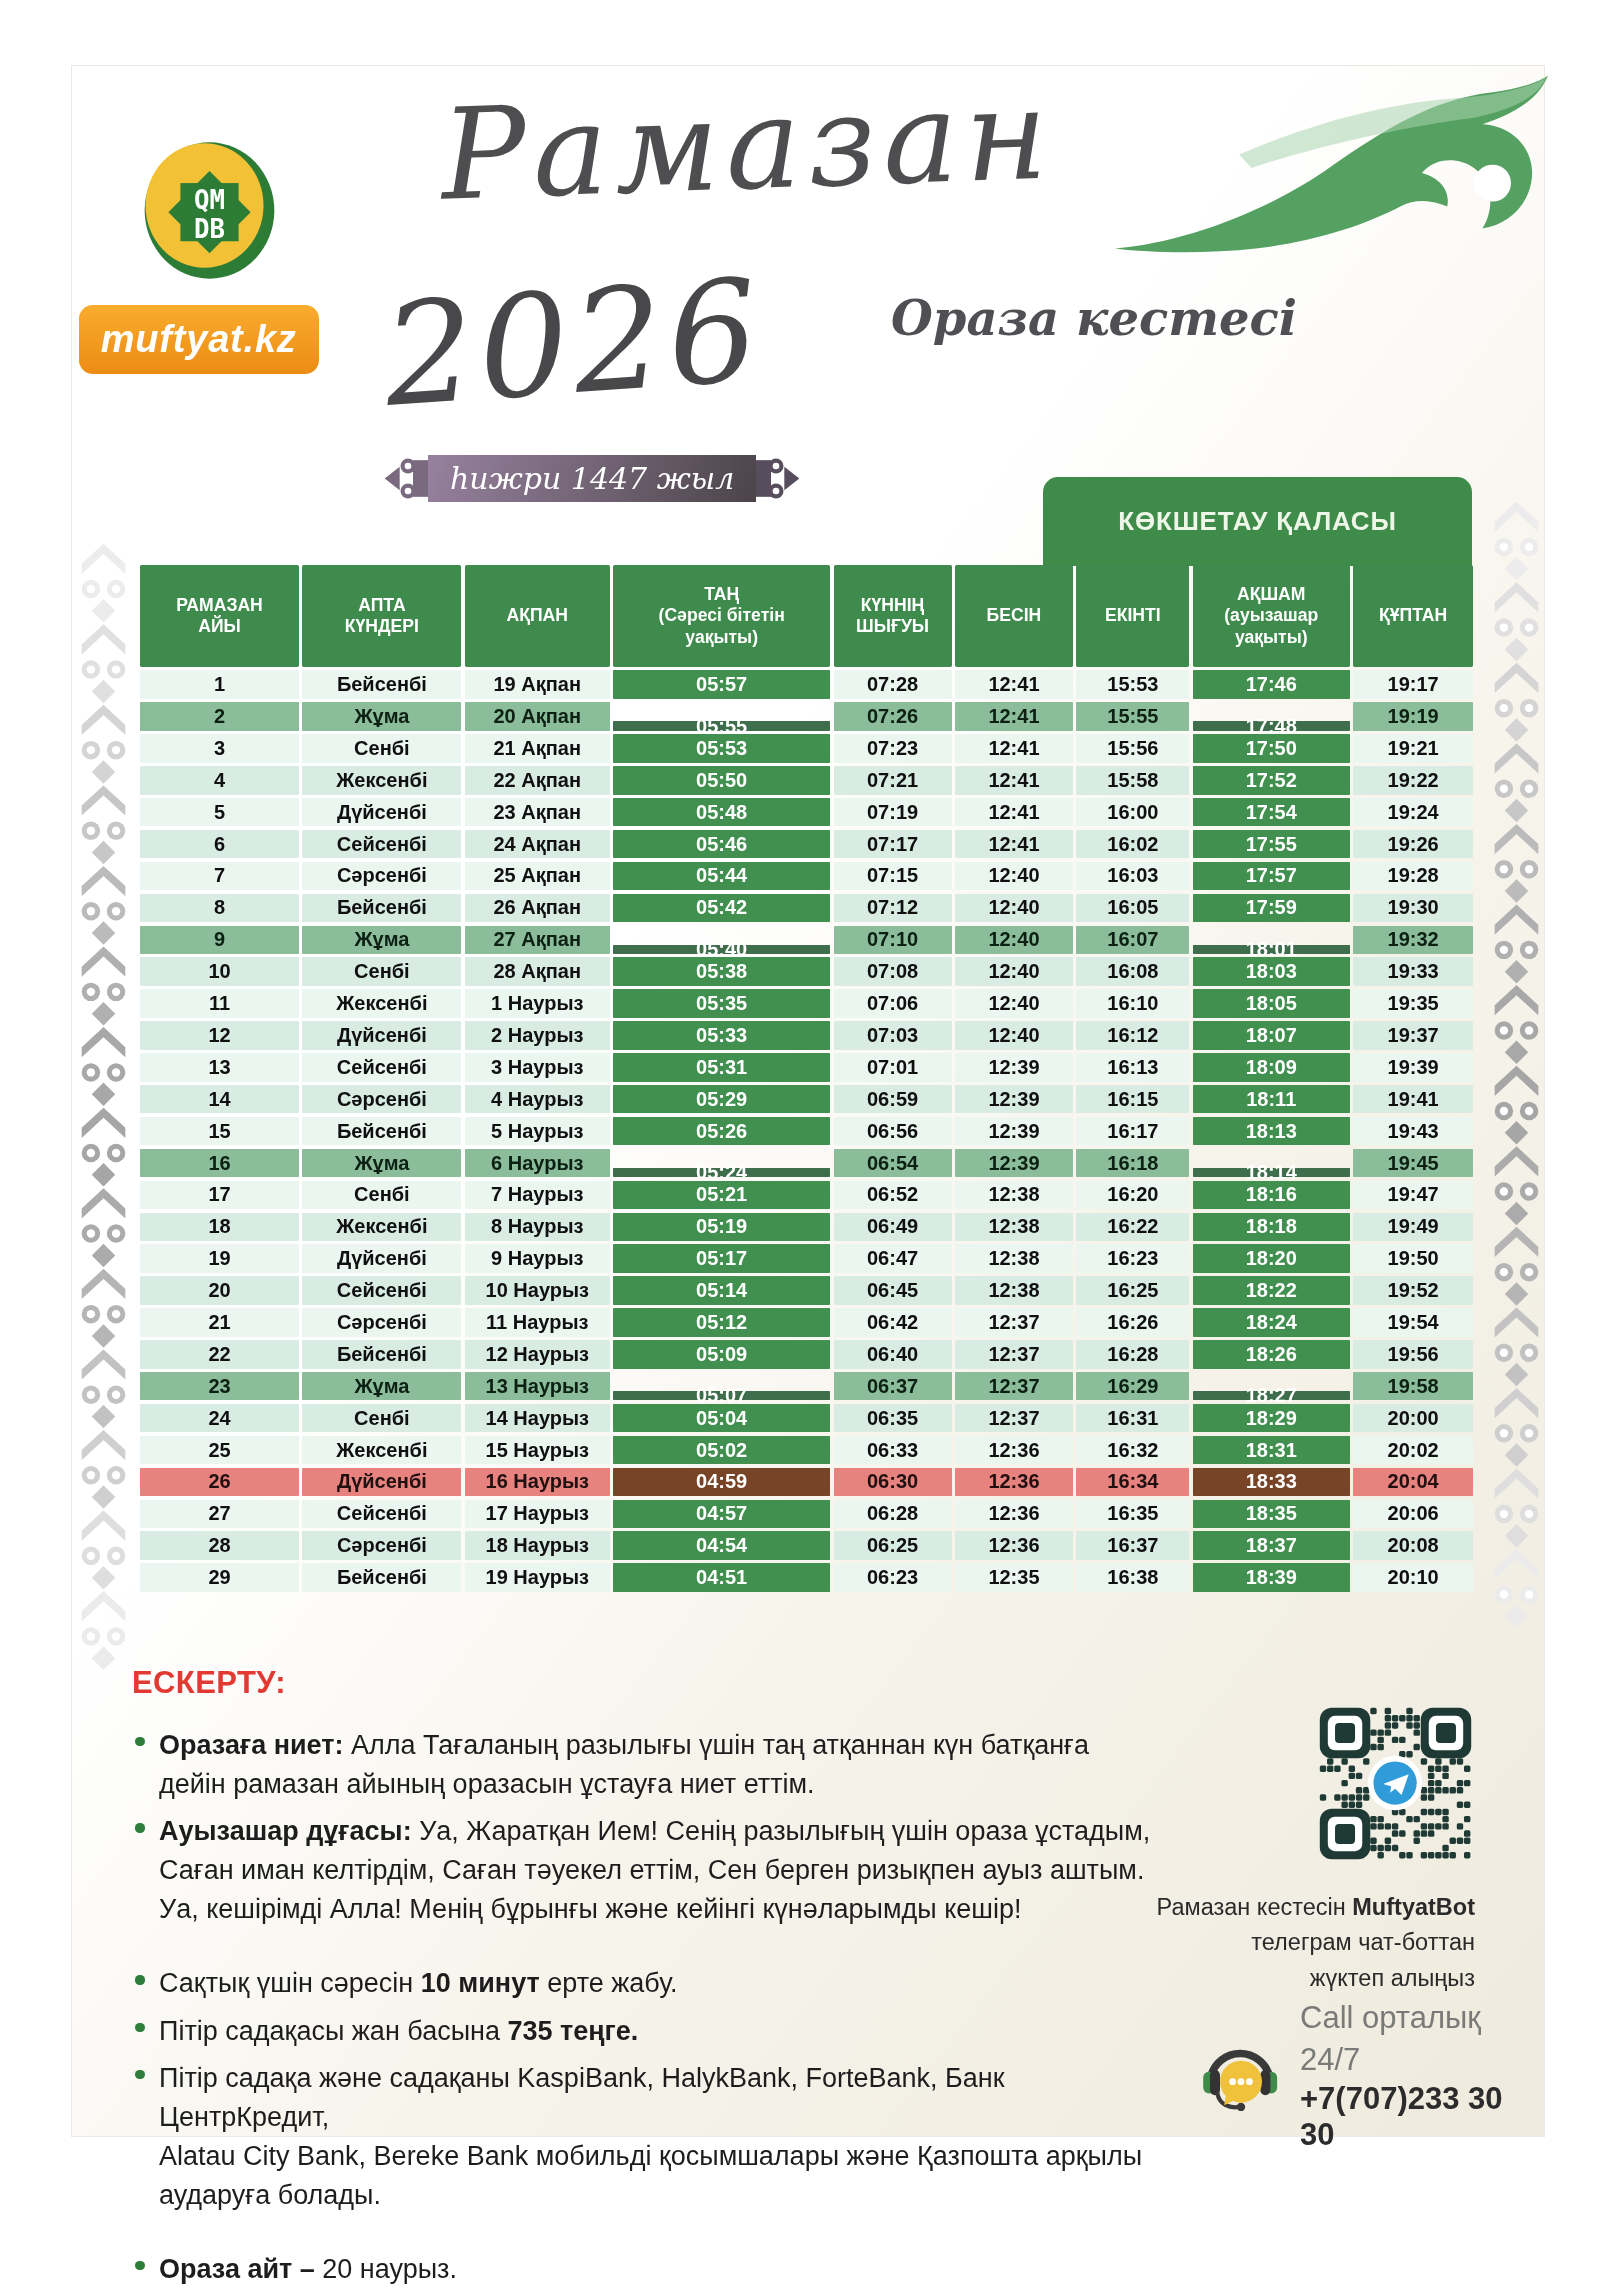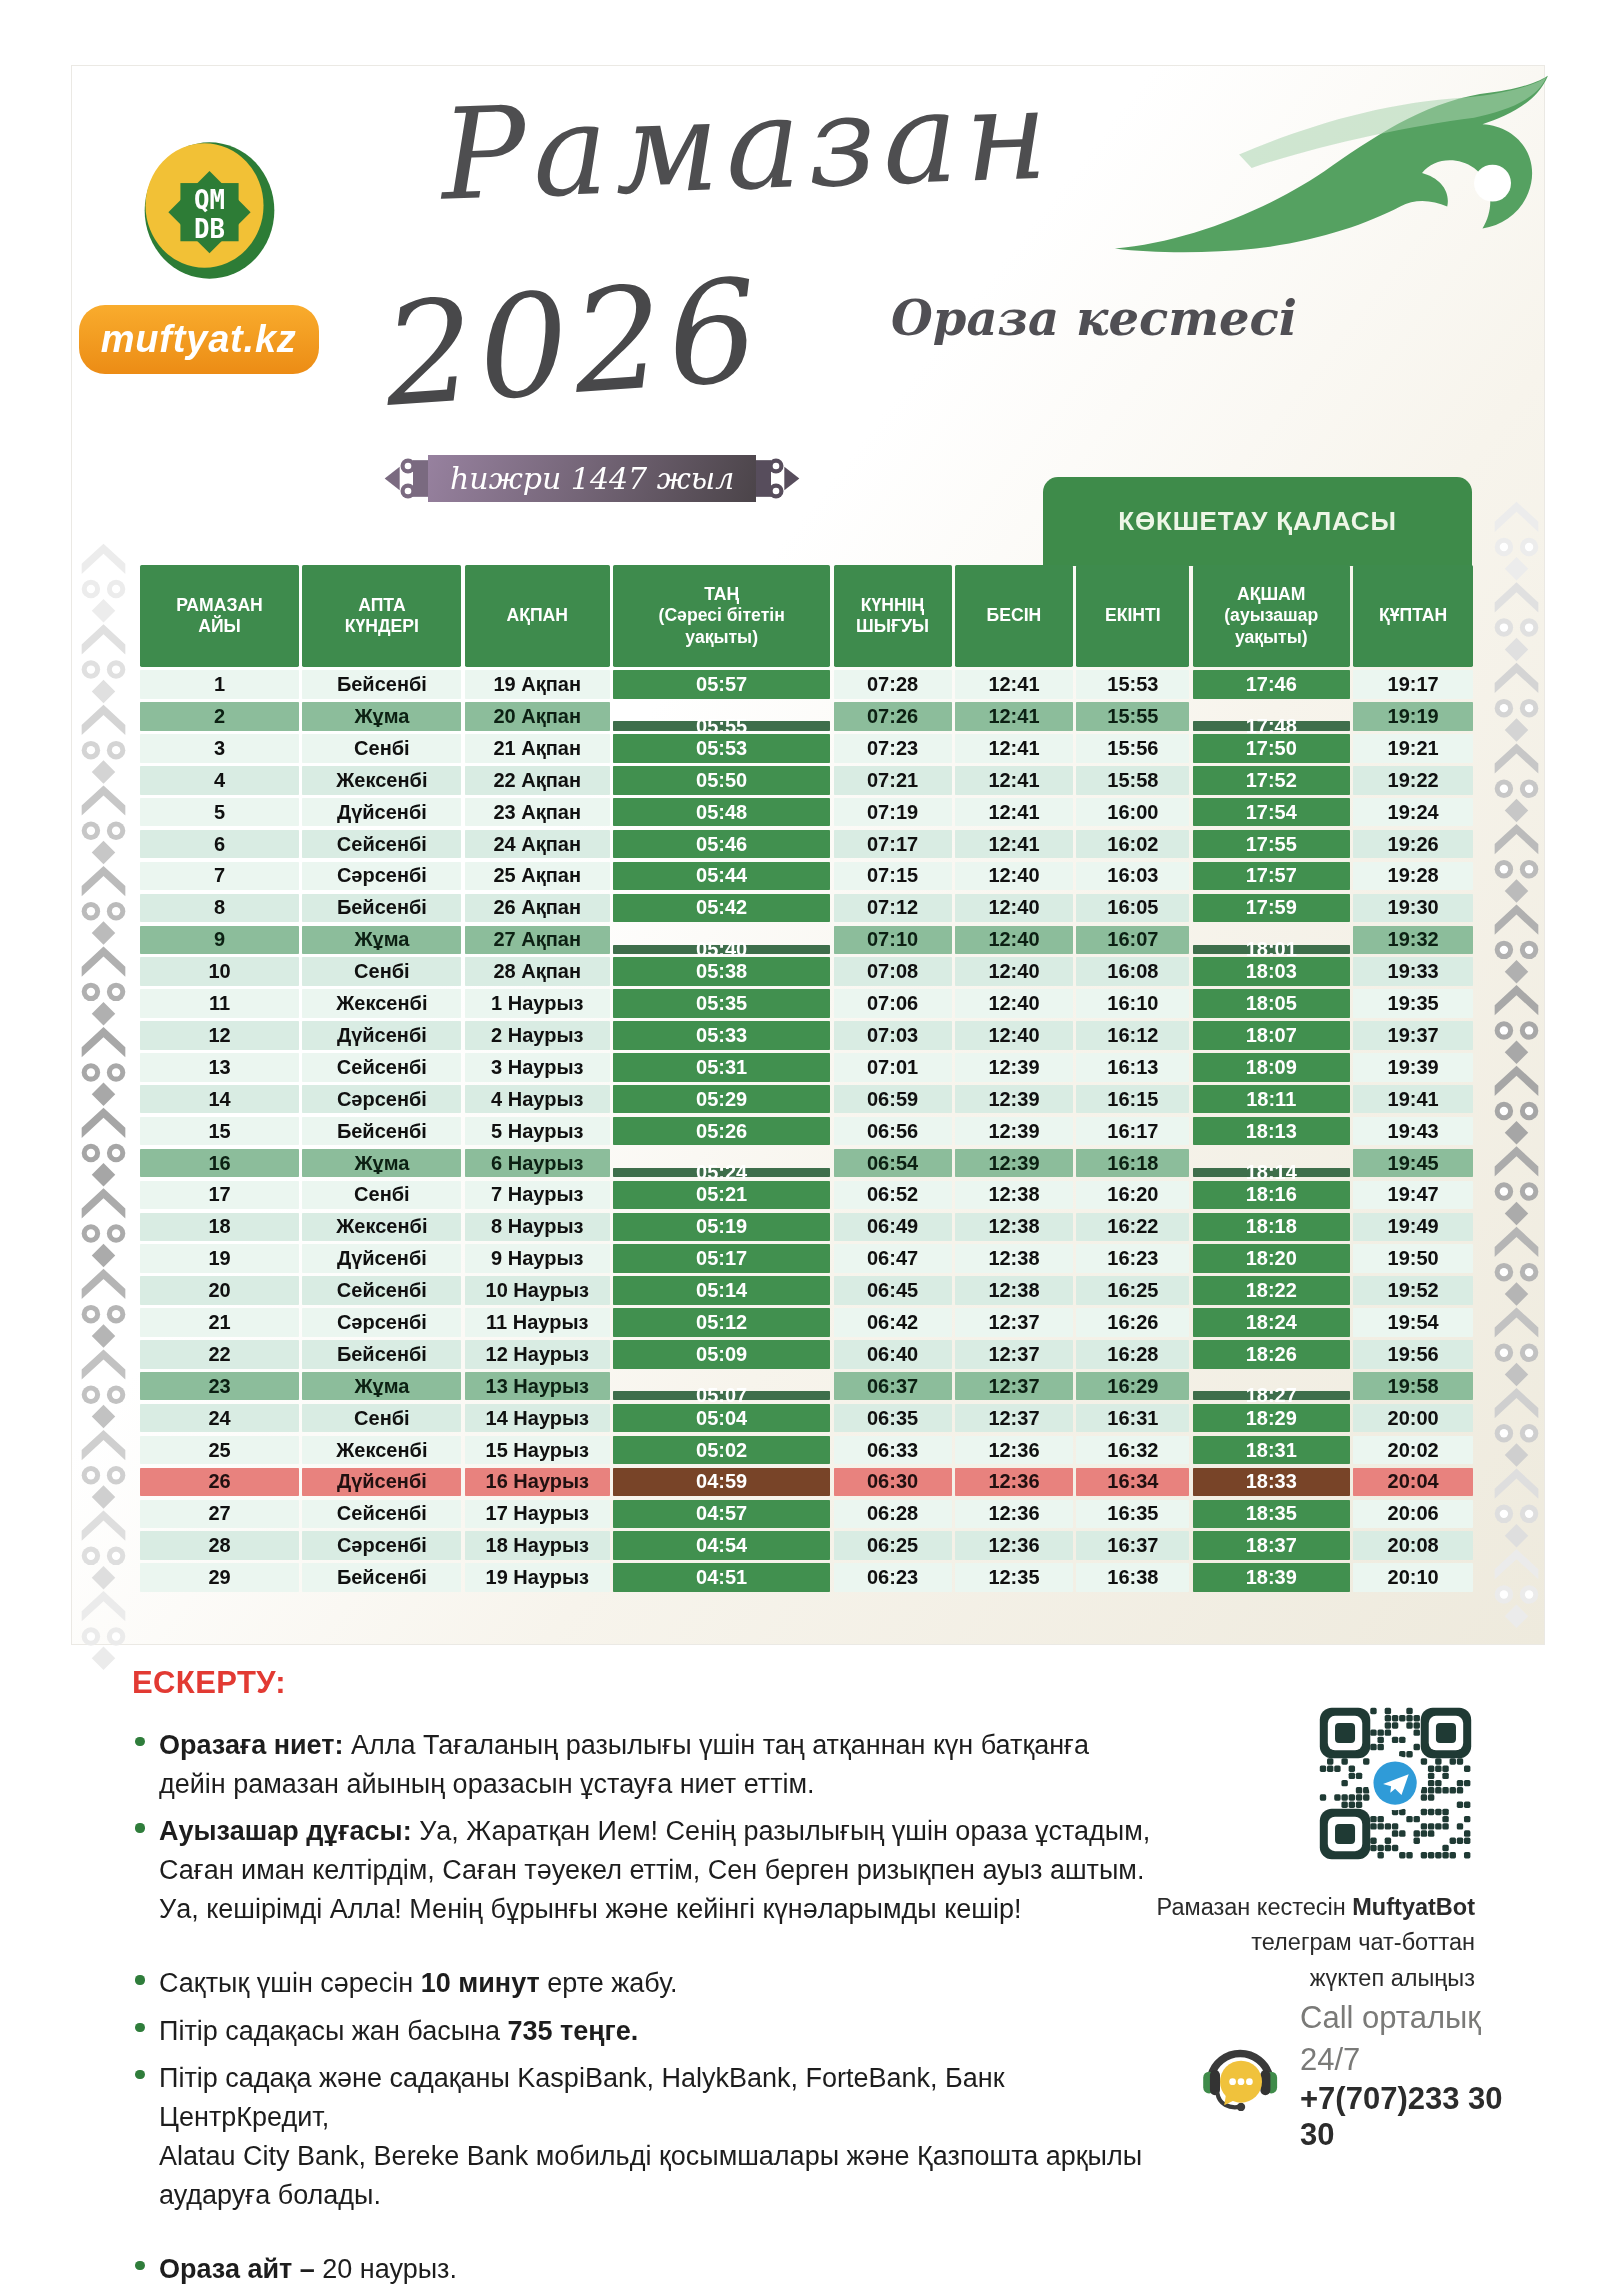--- a/index.html
+++ b/index.html
@@ -1,33 +1,33 @@
 <!DOCTYPE html>
 <html style="font-size:13.4px"><head>
 <meta charset="utf-8">
 <style>
   * { box-sizing: border-box; margin: 0; padding: 0; }
   html,body { width:1612px; height:2295px; background:#ffffff;
     font-family:"Liberation Sans", sans-serif; overflow:hidden; position:relative; }
 
-  .sheet { position:absolute; left:71px; top:65px; width:1474px; height:1580px;
+  .sheet { position:absolute; left:71px; top:65px; width:1474px; height:2072px;
     background:linear-gradient(128deg,#ffffff 40%,#f7f4ec 63%,#eeeadd 100%);
     border:0.8px solid #ebe9e4; }
 
   
   .orn { position:absolute; width:47px; height:1128px; }
   .orn-left  { left:8.4px;  top:476px; }
   .orn-right { left:1421px; top:434px; }
 
   
   .logo { position:absolute; left:71px; top:74px; width:133px; height:141px; }
   .logo text { font-family:"DejaVu Sans Mono", monospace; font-weight:bold; }
 
   .site-badge { position:absolute; left:6.7px; top:239px; width:240px; height:69px;
-    border-radius:26px; background:linear-gradient(180deg,#f9ac2d,#ec8c15);
+    border-radius:14px; background:linear-gradient(180deg,#f9ac2d,#ec8c15);
     color:#fff; font-style:italic; font-weight:bold; font-size:38px;
     display:flex; align-items:center; justify-content:center; letter-spacing:0.8px; }
 
   .title-ramazan { position:absolute; left:369px; top:5px;
     font-family:"DejaVu Serif", serif; font-style:italic; font-size:126px;
     color:#4e4e50; letter-spacing:6.7px; transform:rotate(-2deg); white-space:nowrap; }
   .title-year { position:absolute; left:312px; top:195px;
     font-family:"DejaVu Serif", serif; font-style:italic; font-size:141px;
     color:#48484a; letter-spacing:5px; transform:rotate(-4deg); }
   .subtitle { position:absolute; left:819px; top:224px;

